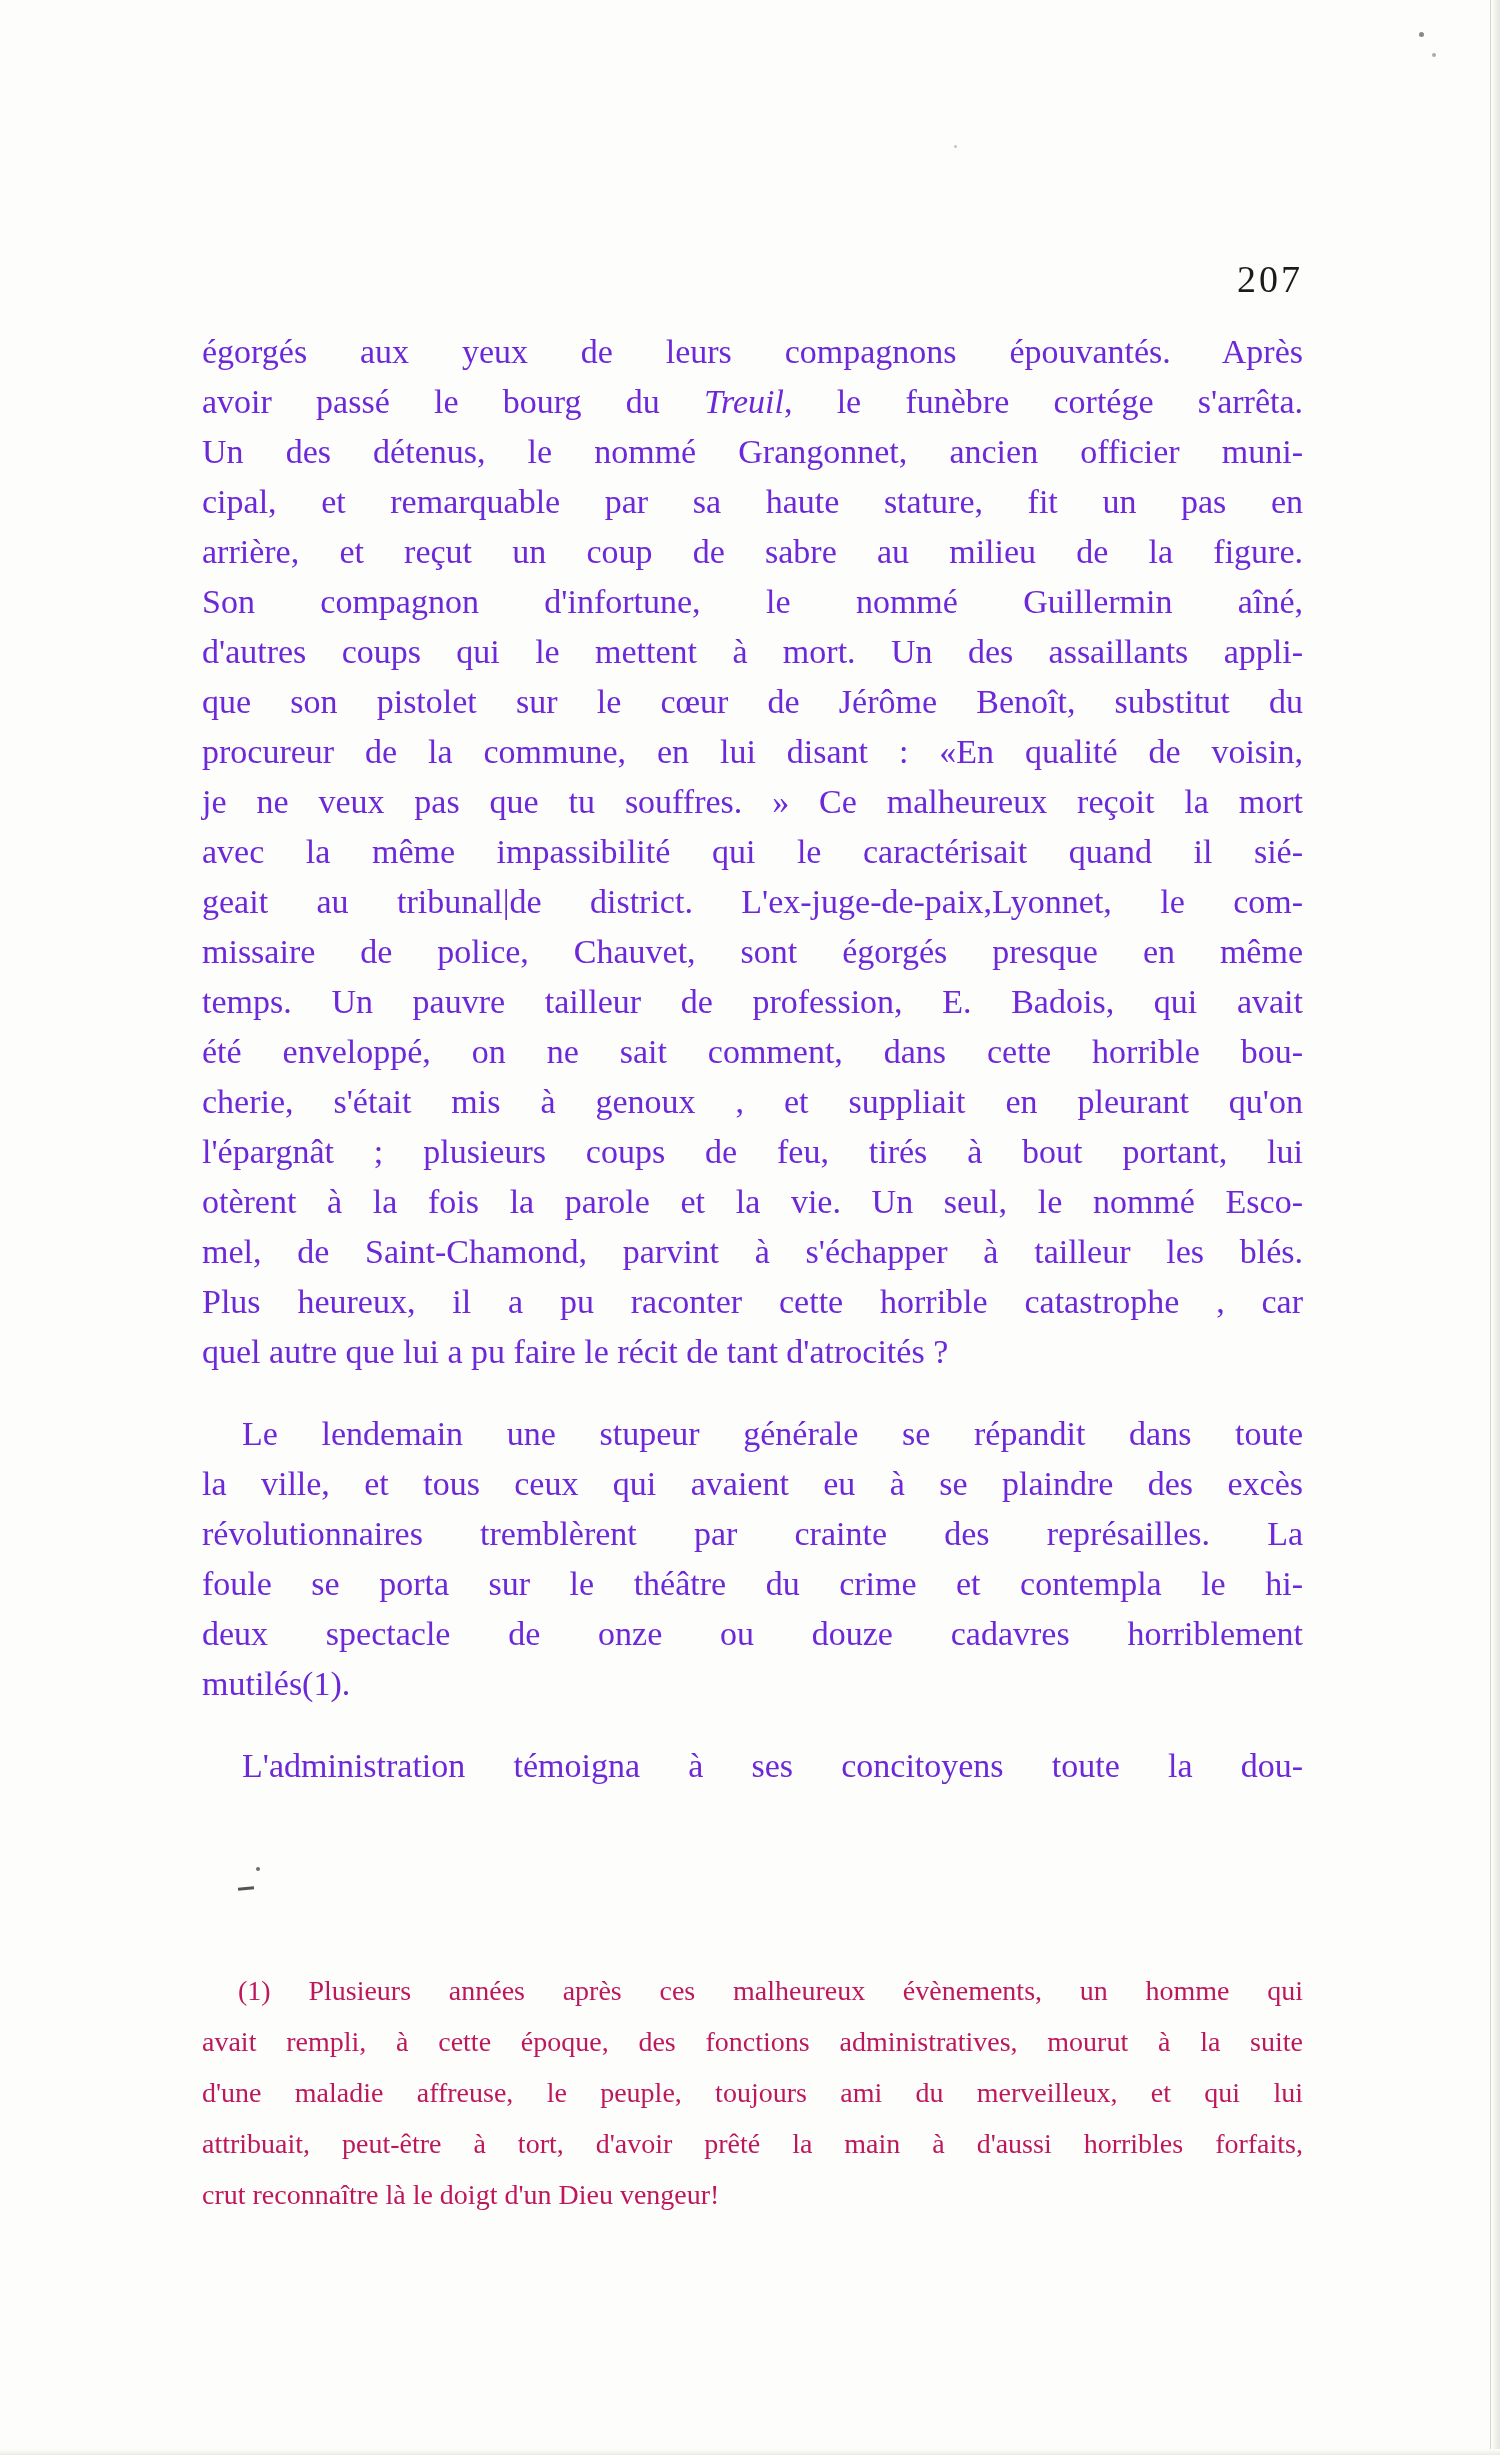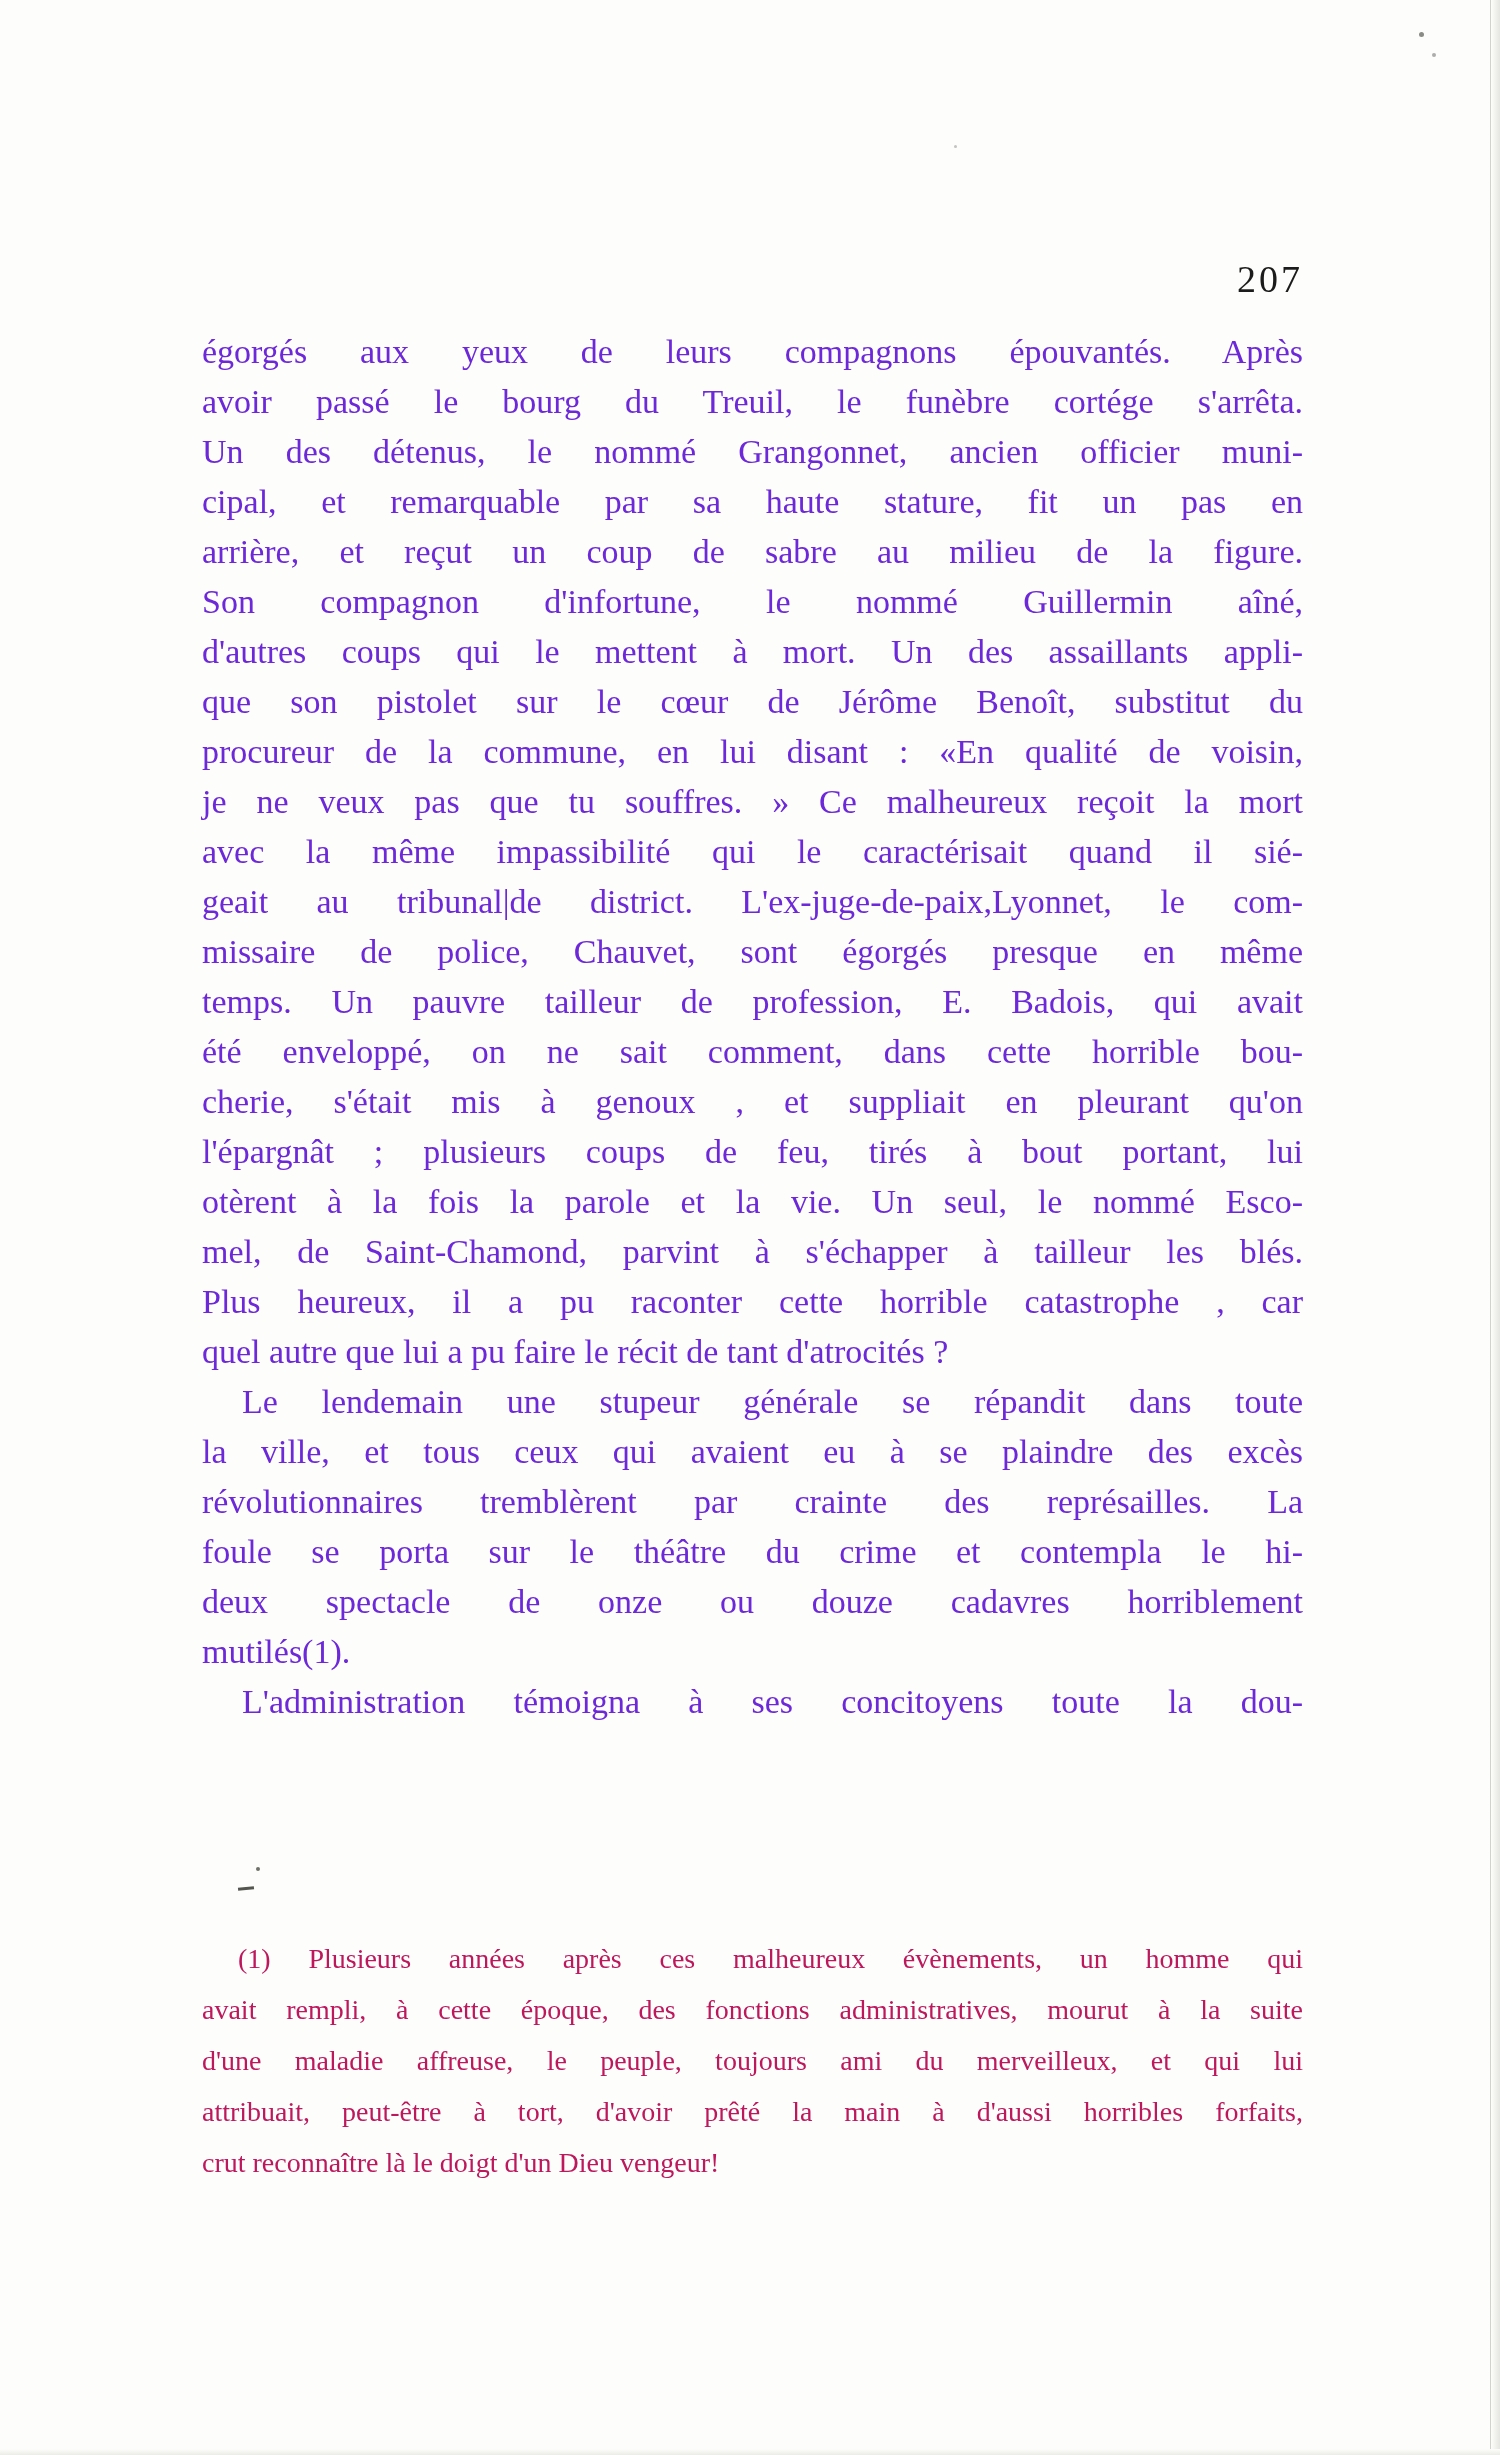--- a/index.html
+++ b/index.html
@@ -27,22 +27,22 @@
     top:327px; left:202px; width:1101px;
   }
   .line {
     font-size:34px;
     line-height:50px;
     text-align:justify;
     text-align-last:justify;
     color:#6d28d9;
   }
   .line.para-end { text-align-last:left; }
-  .indent { text-indent:40px; }
-  .it { }
+  .indent { text-indent:40px;margin-top:32px; }
+  .it { font-style:italic; }
 
   .footnote {
     position:absolute;
     top:1933px; left:202px; width:1101px;
   }
   .fline {
     font-size:28px;
     line-height:51px;
     text-align:justify;
     text-align-last:justify;

